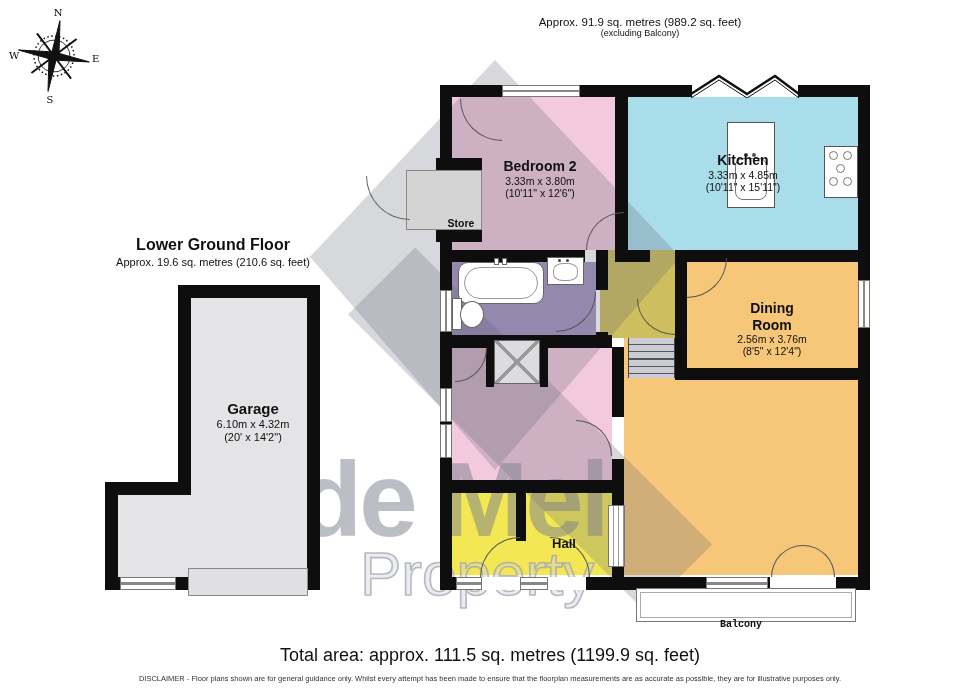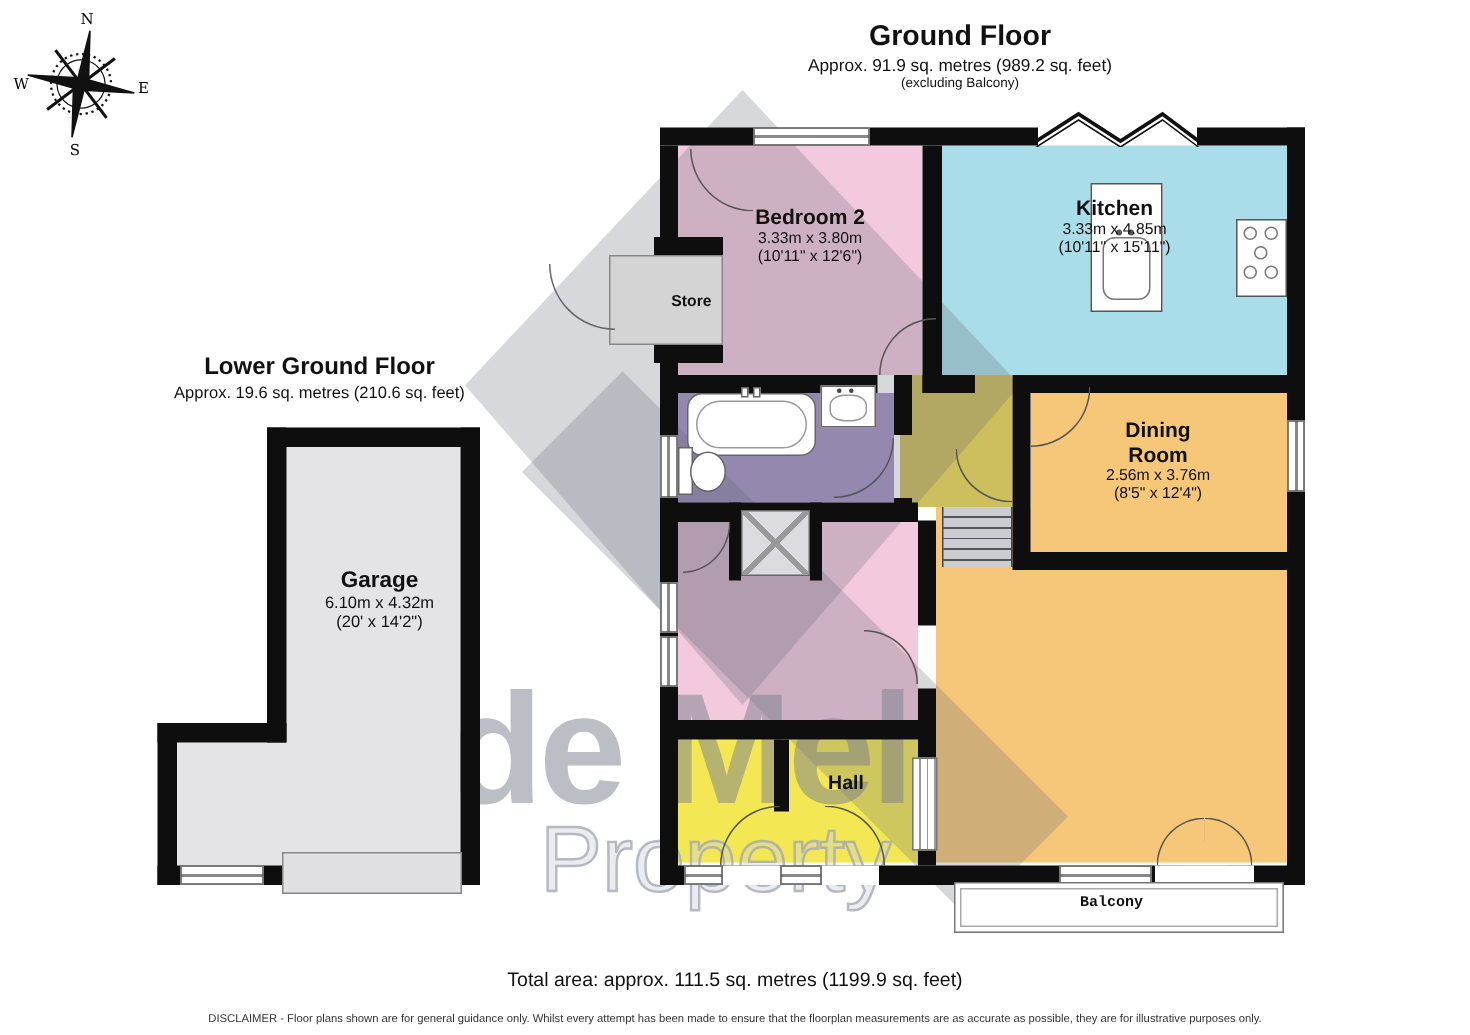--- a/index.html
+++ b/index.html
@@ -8,42 +8,42 @@
   .page *{box-sizing:border-box;}
   .w{position:absolute;background:#0e0e0e;}
   .rf{position:absolute;}
   .winh{position:absolute;border:1px solid #777;
         background:linear-gradient(180deg,#fff 0 40%,#888 40% 60%,#fff 60% 100%);}
   .winv{position:absolute;border:1px solid #777;
         background:linear-gradient(90deg,#fff 0 40%,#888 40% 60%,#fff 60% 100%);}
   .gap{position:absolute;background:#fff;}
   .d{position:absolute;}
   .fx{position:absolute;background:#fff;border:1.2px solid #555;}
-  .rl{position:absolute;text-align:center;line-height:1.18;}
+  .rl{position:absolute;text-align:center;line-height:1.18;margin-top:22px;}
   .rn{font-weight:bold;font-size:14px;display:block;}
   .rd{font-size:10.5px;display:block;}
   .nar .rn{max-width:72px;margin:0 auto;}
   .wm-shape{position:absolute;background:rgba(100,104,118,0.26);}
   .wm-brand{position:absolute;font-size:105px;font-weight:bold;letter-spacing:-3px;
             color:rgba(122,126,140,0.50);line-height:1;white-space:nowrap;}
   .wm-sub{position:absolute;font-size:62px;font-weight:400;line-height:1;white-space:nowrap;
           color:rgba(205,208,216,0.40);-webkit-text-stroke:1.6px rgba(160,164,176,0.75);}
   .title-block{position:absolute;text-align:center;}
   .t1{font-weight:bold;font-size:19px;display:block;}
   .t2{font-size:11.5px;display:block;margin-top:2px;}
   .t3{font-size:9px;display:block;}
   .stairs{position:absolute;border-left:1px solid #444;border-right:1px solid #444;
           background:repeating-linear-gradient(180deg,#ccccd4 0 6px,#555 6px 7.2px);}
   .glaze{position:absolute;border:1px solid #777;
          background:repeating-linear-gradient(90deg,#fff 0 4px,#999 4px 5px);}
   .shower-x{position:absolute;inset:0;
      background:linear-gradient(45deg,transparent 47%,#999 47% 53%,transparent 53%),
                 linear-gradient(-45deg,transparent 47%,#999 47% 53%,transparent 53%);}
   .burner{position:absolute;width:9px;height:9px;border:1px solid #777;border-radius:50%;background:#fff;}
-  .footer-total{position:absolute;left:0;top:645;width:980px;text-align:center;font-size:13px;}
+  .footer-total{position:absolute;left:0;top:645;width:980px;text-align:center;font-size:18px;}
   .footer-disc{position:absolute;left:0;top:674px;width:980px;text-align:center;font-size:7.5px;color:#333;}
 </style>
 </head>
 <body>
 
 <div class="page">
 
   <svg style="position:absolute;left:8px;top:4px" width="92" height="100" viewBox="0 0 92 100">
     <g stroke="#111" fill="#111" transform="rotate(8 46 52)">
       <circle cx="46" cy="52" r="20" fill="none" stroke-width="1.5" stroke-dasharray="1.5,2.5"></circle>
@@ -57,21 +57,20 @@
       <polygon points="82,53 46,48 46,56"></polygon>
       <polygon points="10,51 46,48 46,56"></polygon>
     </g>
     <text x="50" y="12" font-size="10" font-family="DejaVu Serif,serif" text-anchor="middle">N</text>
     <text x="84" y="58" font-size="10" font-family="DejaVu Serif,serif">E</text>
     <text x="42" y="99" font-size="10" font-family="DejaVu Serif,serif" text-anchor="middle">S</text>
     <text x="1" y="55" font-size="10" font-family="DejaVu Serif,serif">W</text>
   </svg>
 
   <div class="title-block" style="left:510px;top:14px;width:260px;">
-    <span class="t1">Ground Floor</span>
     <span class="t2">Approx. 91.9 sq. metres (989.2 sq. feet)</span>
     <span class="t3">(excluding Balcony)</span>
   </div>
   <div class="title-block" style="left:93px;top:236px;width:240px;">
     <span class="t1" style="font-size:16px">Lower Ground Floor</span>
     <span class="t2" style="font-size:11px">Approx. 19.6 sq. metres (210.6 sq. feet)</span>
   </div>
 
   <div class="rf" style="left:452px;top:97px;width:163px;height:153px;background:#f3cadd;"></div>
   <div class="rf" style="left:628px;top:97px;width:230px;height:153px;background:#a9dde9;"></div>

